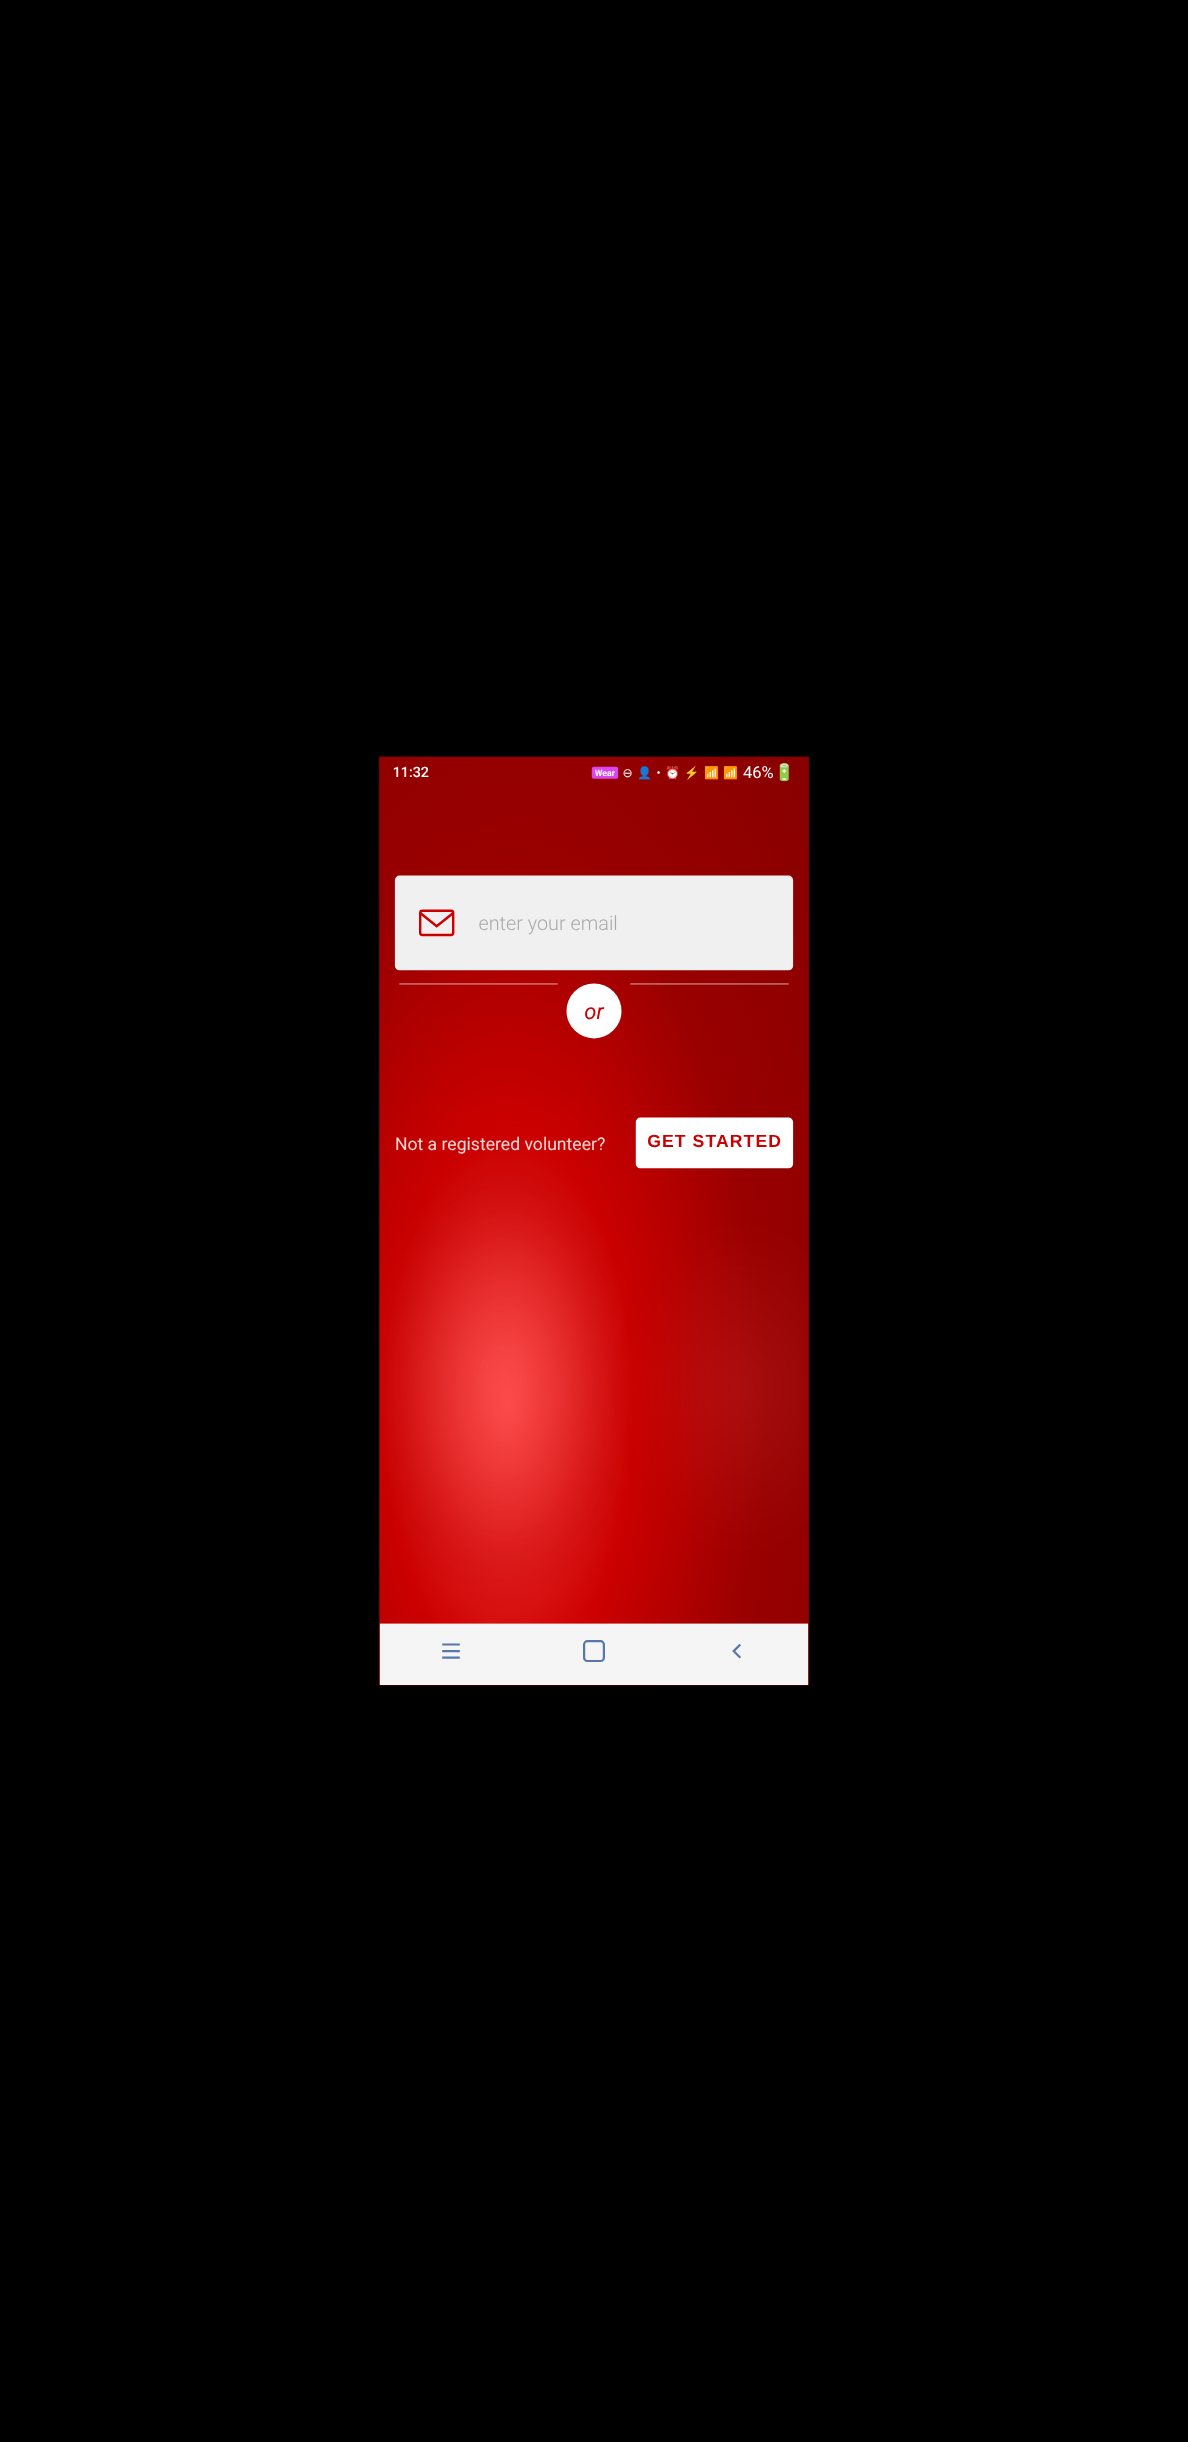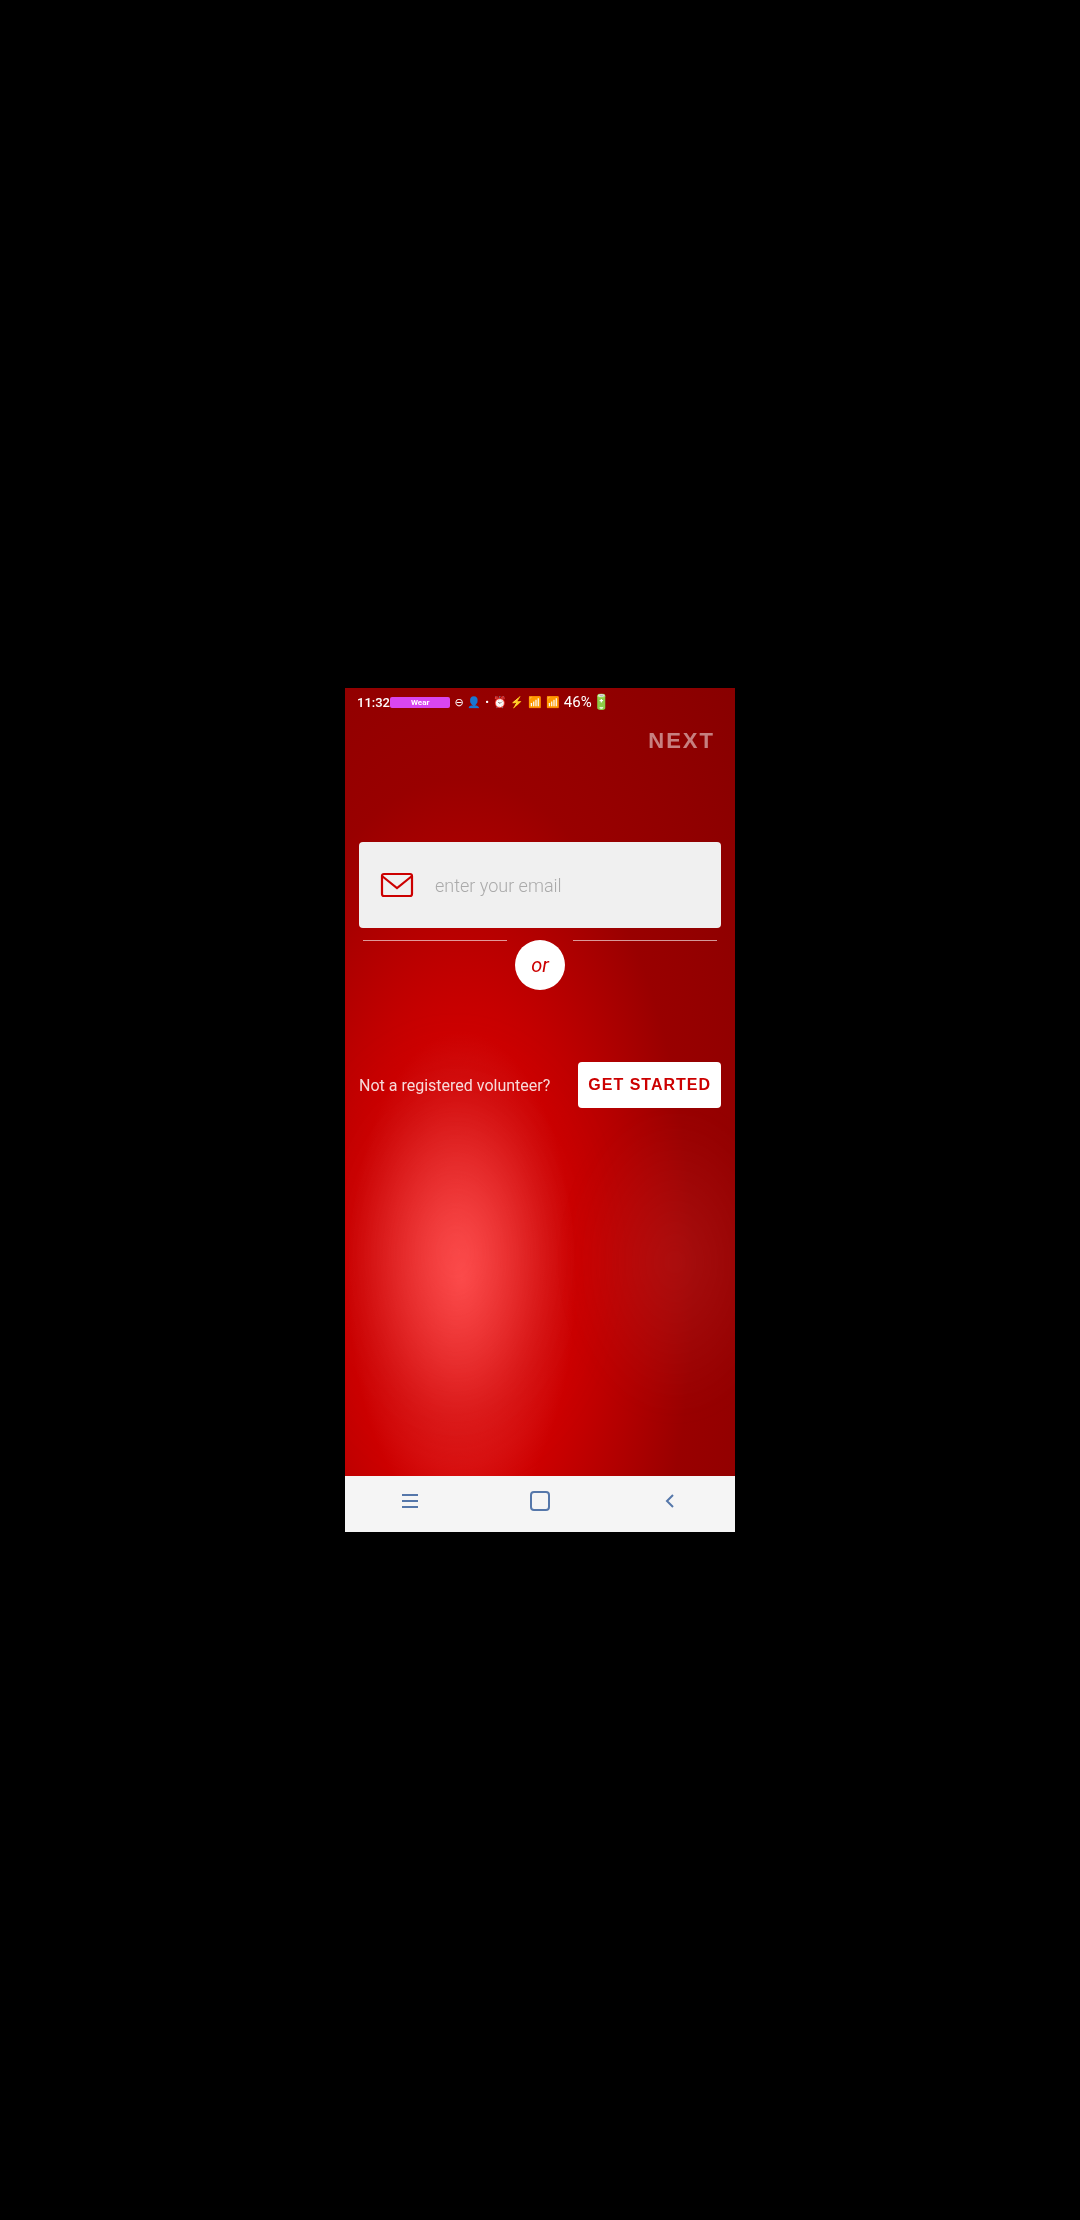--- a/index.html
+++ b/index.html
@@ -33,21 +33,21 @@
       position: relative;
       overflow: hidden;
       background: #cc0000;
     }
 
     
     .status-bar {
       height: 28px;
       background: transparent;
       display: flex;
-      justify-content: flex-start;
+      justify-content: space-between;
       align-items: center;
       padding: 4px 12px;
       position: relative;
       z-index: 10;
     }
 
     .status-time {
       color: white;
       font-size: 13px;
       font-weight: 500;
@@ -255,21 +255,21 @@
     .nav-icon {
       color: #5577aa;
       font-size: 22px;
     }
 
     
     .wear-badge {
       background: #d946ef;
       color: white;
       font-size: 8px;
-      padding: 1px 21px;
+      padding: 1px 3px;
       border-radius: 2px;
       font-weight: bold;
     }
 
     .battery-icon {
       display: inline-flex;
       align-items: center;
       gap: 1px;
       font-size: 15px;
       color: white;
@@ -296,23 +296,20 @@
         <span>⏰</span>
         <span>⚡</span>
         <span>📶</span>
         <span>📶</span>
         <span class="battery-icon">
           <span>46%</span>🔋
         </span>
       </div>
     </div>
 
-    <div class="header">
-      <button class="next-button">NEXT</button>
-    </div>
 
     <div class="form-area">
 
       <div class="input-field">
         <div class="input-icon">
           <svg viewBox="0 0 36 36" xmlns="http://www.w3.org/2000/svg">
             <rect x="3" y="7" width="30" height="22" rx="2" stroke="#cc0000" stroke-width="2.2" fill="none"></rect>
             <polyline points="3,9 18,21 33,9" stroke="#cc0000" stroke-width="2.2" fill="none"></polyline>
           </svg>
         </div>

